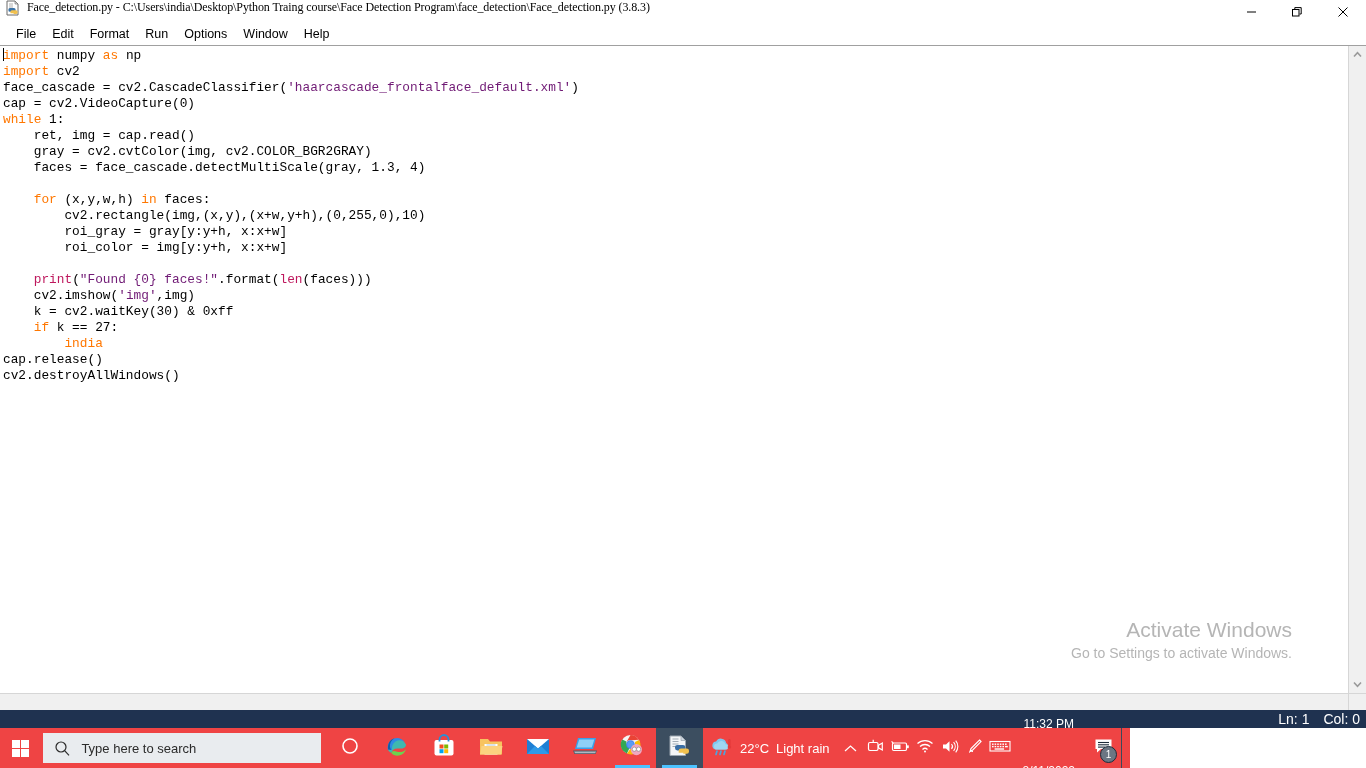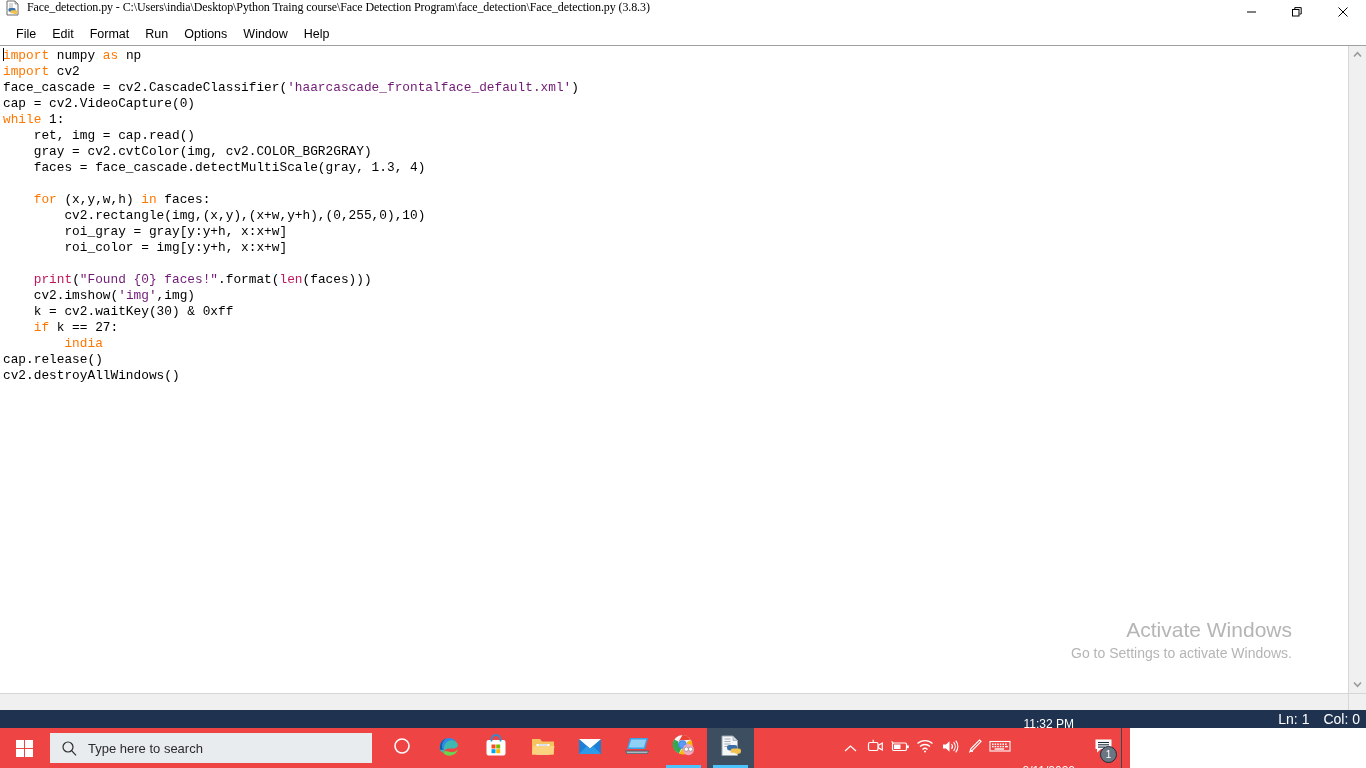--- a/index.html
+++ b/index.html
@@ -505,20 +505,35 @@
           <path d="M11 11 h5 a2.3 2.3 0 0 1 2.3 2.3 v2 h-4.6 v1.1 h-3.4 a2.3 2.3 0 0 1 -2.3 -2.3 v-0.8 a2.3 2.3 0 0 1 2.3 -2.3 z" fill="#3a6ea5"></path>
           <path d="M19 14.4 h-5 a2.3 2.3 0 0 0 -2.3 2.3 v2 h4.6 v1.1 h3.4 a2.3 2.3 0 0 0 2.3 -2.3 v-0.8 a2.3 2.3 0 0 0 -2.3 -2.3 z" fill="#f2c14e"></path>
         </svg>
       </span>
     </div>
 
   </div>
 
   <div class="tray">
 
+    <div class="weather">
+      <span>
+        <svg width="24" height="22" viewBox="0 0 24 22">
+          <path d="M6.5 13.5 a4 4 0 0 1 0.6 -7.9 a5.4 5.4 0 0 1 10.1 1.3 a3.6 3.6 0 0 1 -0.9 6.6 z" fill="#7ec6ef"></path>
+          <path d="M5 10.8 a3.2 3.2 0 0 1 3.2 -3.2 a4.4 4.4 0 0 1 8.2 0.6 a2.9 2.9 0 0 1 1.6 5.3 H6.6 a3.2 3.2 0 0 1 -1.6 -2.7 z" fill="#9fd5f2"></path>
+          <line x1="8" y1="15" x2="7" y2="18.5" stroke="#4fa3dd" stroke-width="1.7" stroke-linecap="round"></line>
+          <line x1="12" y1="15" x2="11" y2="18.5" stroke="#4fa3dd" stroke-width="1.7" stroke-linecap="round"></line>
+          <line x1="16" y1="15" x2="15" y2="18.5" stroke="#4fa3dd" stroke-width="1.7" stroke-linecap="round"></line>
+          <rect x="19.2" y="3" width="2.4" height="7" rx="1.2" fill="#e23a3a"></rect>
+          <circle cx="20.4" cy="11" r="1.8" fill="#e23a3a"></circle>
+        </svg>
+      </span>
+      <span class="weather-text">22°C</span>
+      <span class="weather-text">Light rain</span>
+    </div>
 
     <div class="tray-icons">
 
       <div class="tray-ico">
         <span>
           <svg width="13" height="9" viewBox="0 0 13 9">
               <path d="M1 7 L6.5 2 L12 7" fill="none" stroke="#ffffff" stroke-width="1.2"></path>
             </svg>
         </span>
       </div>

